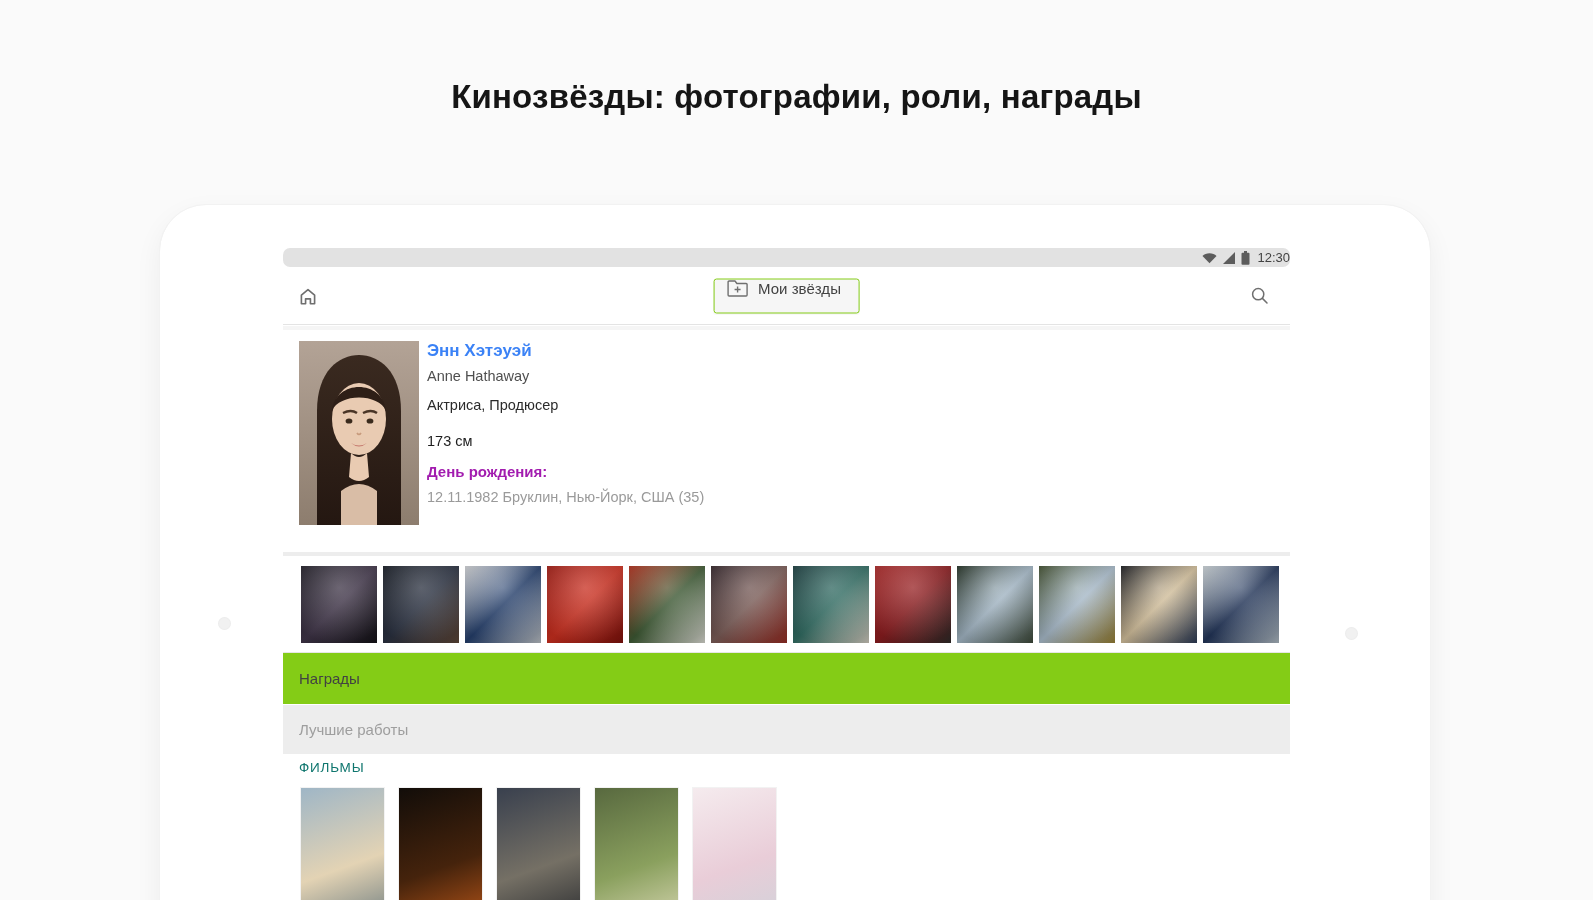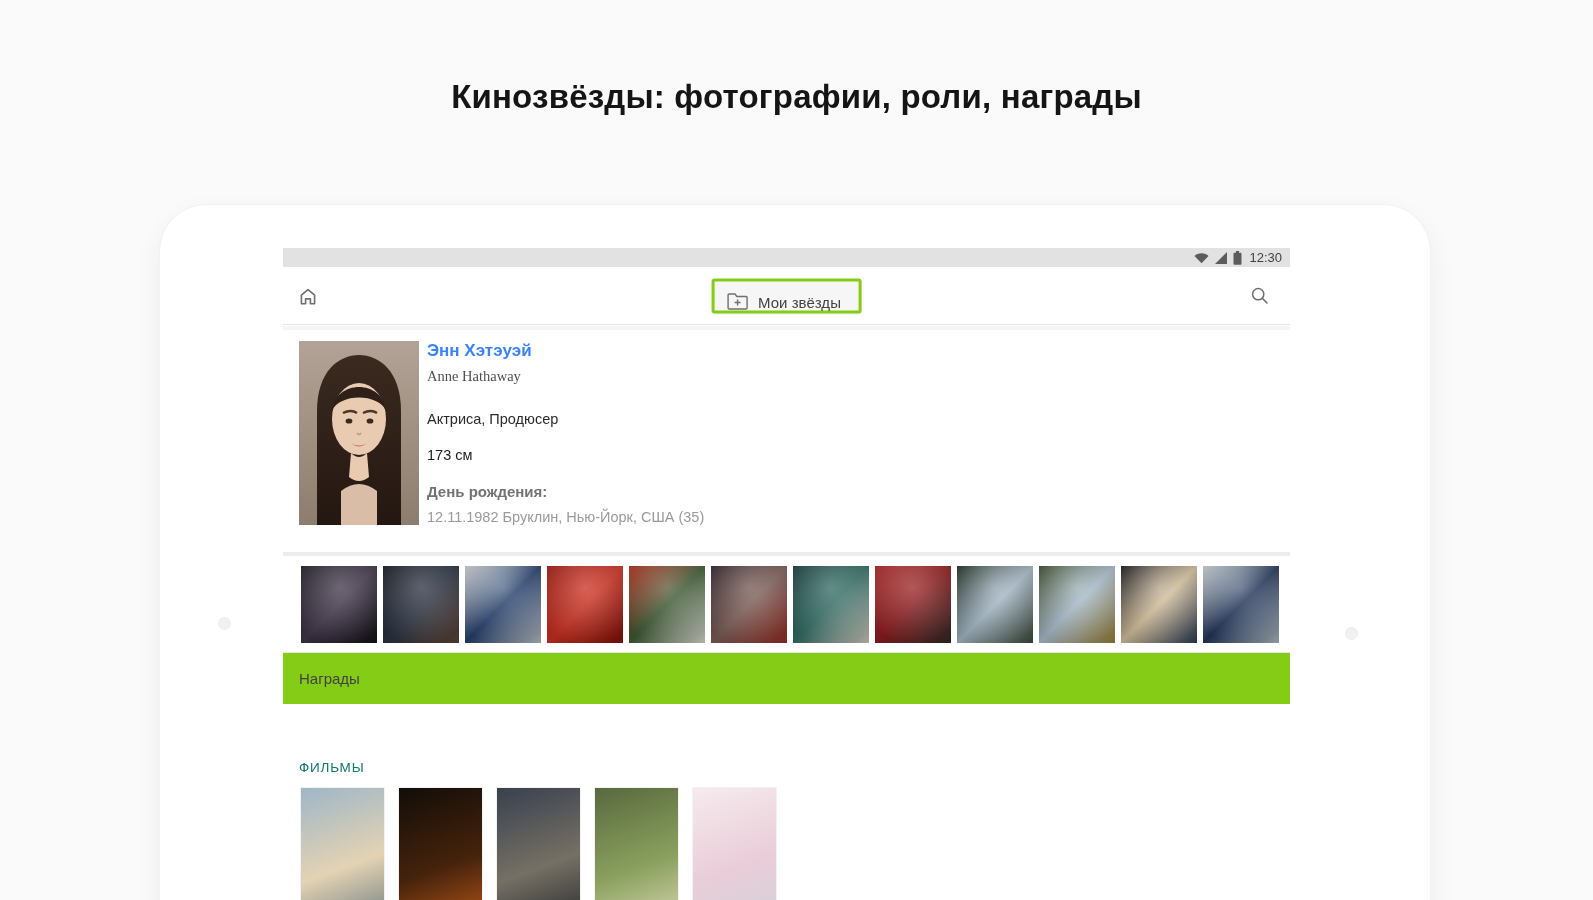--- a/index.html
+++ b/index.html
@@ -26,55 +26,55 @@
 
   .screen {
     position:absolute; left:123px; top:43px; width:1007px; height:737px;
     background:#ffffff; overflow:hidden;
   }
 
   
   .status-bar {
     position:absolute; left:0; top:0; width:100%; height:19px;
     background:#e2e2e2; display:flex; align-items:center; justify-content:flex-end;
-    padding-right:8px; gap:5px;
+    gap:5px;border-radius:7px;
   }
   .status-bar svg { display:block; }
   .status-time { font-size:13px; color:#424242; margin-left:2px; }
 
   
   .toolbar {
     position:absolute; left:0; top:19px; width:100%; height:58px;
     background:#ffffff; border-bottom:1px solid #e4e4e4;
     display:flex; align-items:center;
   }
   .toolbar::after { content:""; position:absolute; left:0; top:59px; width:100%; height:4px; background:#f5f5f5; }
   .home-btn { position:absolute; left:14px; top:50%; transform:translateY(-50%); cursor:pointer; line-height:0; }
   .search-btn { position:absolute; right:20px; top:50%; transform:translateY(-50%); cursor:pointer; line-height:0; }
   .my-stars-btn {
     position:absolute; left:50%; top:50%; transform:translate(-50%,-50%);
     height:35px; padding:0 18px 0 12px;
-    background:#f6f6f6; border:3px solid #84cc16; border-radius:3px;
-    display:flex; align-items:flex-end; gap:10px; cursor:pointer;
+    background:#f6f6f6; border:1px solid #84cc16; border-radius:3px;
+    display:flex; align-items:flex-start; gap:10px; cursor:pointer;
     box-shadow:0 1px 1px rgba(0,0,0,.03);
   }
   .my-stars-btn span { font-size:15px; color:#424242; }
 
   
   .profile { position:absolute; left:0; top:82px; width:100%; height:222px; background:#fff; }
   .profile-photo {
     position:absolute; left:16px; top:11px; width:120px; height:184px;
     overflow:hidden; cursor:pointer;
   }
   .profile-info { position:absolute; left:144px; top:11px; }
   .p-name    { font-size:17px; font-weight:700; color:#3b82f6; }
-  .p-name-en { font-size:14.5px; color:#4f4f4f; margin-top:7px;font-family:Liberation Serif, serif; }
-  .p-occ     { font-size:14.5px; color:#2b2b2b; margin-top:26px; }
+  .p-name-en { font-size:14.5px; color:#4f4f4f; margin-top:7px; }
+  .p-occ     { font-size:14.5px; color:#2b2b2b; margin-top:13px; }
   .p-height  { font-size:14.5px; color:#1d1d1d; margin-top:20px; }
-  .p-bday-l  { font-size:15px; font-weight:700; color:#737373; margin-top:20px; }
+  .p-bday-l  { font-size:15px; font-weight:700; color:#a21caf; margin-top:14px; }
   .p-bday-v  { font-size:14.5px; color:#9a9a9a; margin-top:9px; }
 
   .divider-band { position:absolute; left:0; top:304px; width:100%; height:4px; background:#ededed; }
 
   
   .photo-strip {
     position:absolute; left:0; top:308px; width:100%; height:96px; background:#fff;
     display:flex; align-items:center; padding-left:18px; gap:6px;
   }
   .thumb {
@@ -207,20 +207,21 @@
         <div class="thumb" style="background: linear-gradient(135deg, rgb(53, 38, 43), rgb(126, 95, 90), rgb(149, 46, 37));"></div>
         <div class="thumb" style="background: linear-gradient(135deg, rgb(27, 63, 65), rgb(51, 112, 102), rgb(207, 201, 189));"></div>
         <div class="thumb" style="background: linear-gradient(135deg, rgb(176, 40, 40), rgb(143, 29, 32), rgb(47, 42, 40));"></div>
         <div class="thumb" style="background: linear-gradient(135deg, rgb(34, 48, 35), rgb(168, 188, 203), rgb(60, 72, 56));"></div>
         <div class="thumb" style="background: linear-gradient(135deg, rgb(65, 80, 47), rgb(173, 192, 208), rgb(150, 127, 53));"></div>
         <div class="thumb" style="background: linear-gradient(135deg, rgb(27, 28, 32), rgb(217, 197, 160), rgb(44, 58, 85));"></div>
         <div class="thumb" style="background: linear-gradient(135deg, rgb(211, 219, 223), rgb(34, 53, 90), rgb(174, 185, 194));"></div>
       </div>
 
     <div class="row-awards">Награды</div>
+    <div class="row-best">Лучшие работы</div>
 
     <div class="films-label">ФИЛЬМЫ</div>
     <div class="poster-row">
         <div class="poster" style="background: linear-gradient(160deg, rgb(159, 182, 198), rgb(227, 211, 180), rgb(73, 97, 111));"></div>
         <div class="poster" style="background: linear-gradient(160deg, rgb(18, 13, 9), rgb(69, 35, 12), rgb(216, 100, 28));"></div>
         <div class="poster" style="background: linear-gradient(160deg, rgb(57, 64, 78), rgb(117, 112, 101), rgb(18, 22, 30));"></div>
         <div class="poster" style="background: linear-gradient(160deg, rgb(88, 105, 63), rgb(138, 160, 94), rgb(239, 231, 204));"></div>
         <div class="poster" style="background: linear-gradient(160deg, rgb(245, 235, 238), rgb(233, 205, 216), rgb(201, 212, 218));"></div>
       </div>
 

